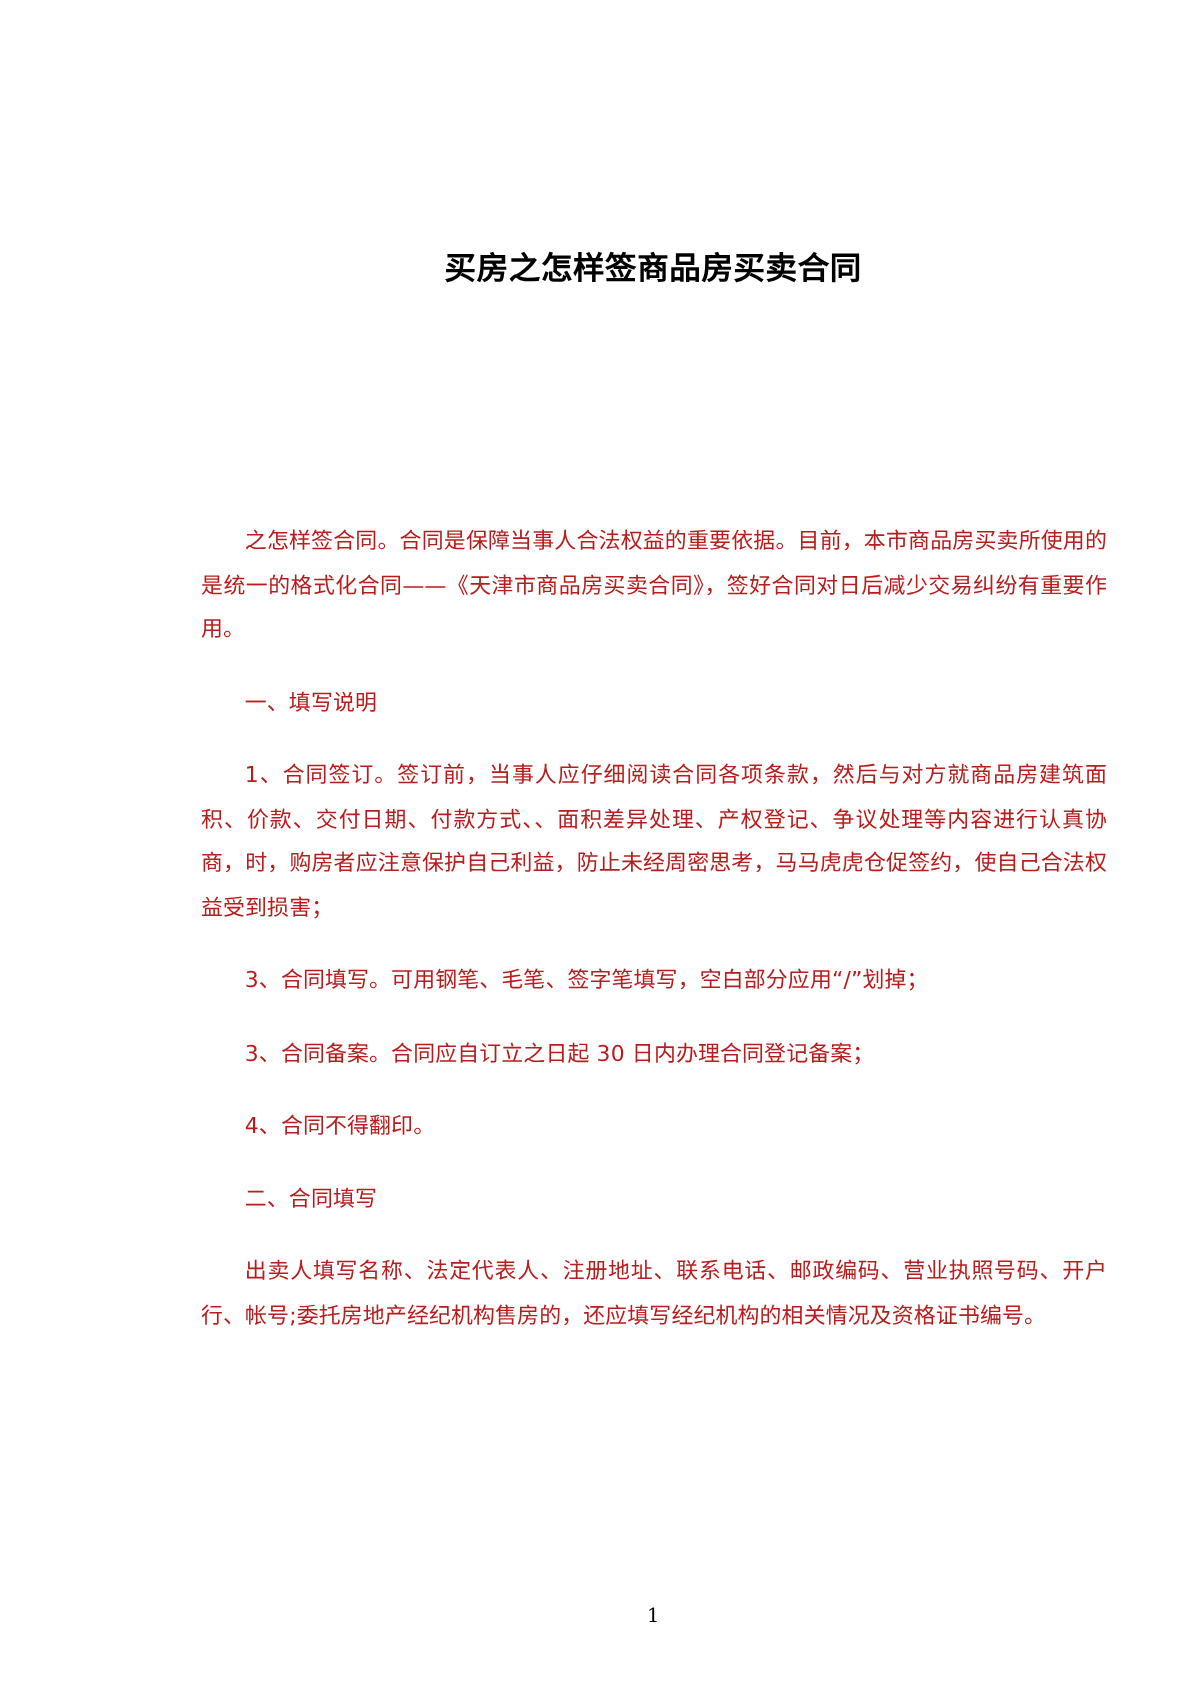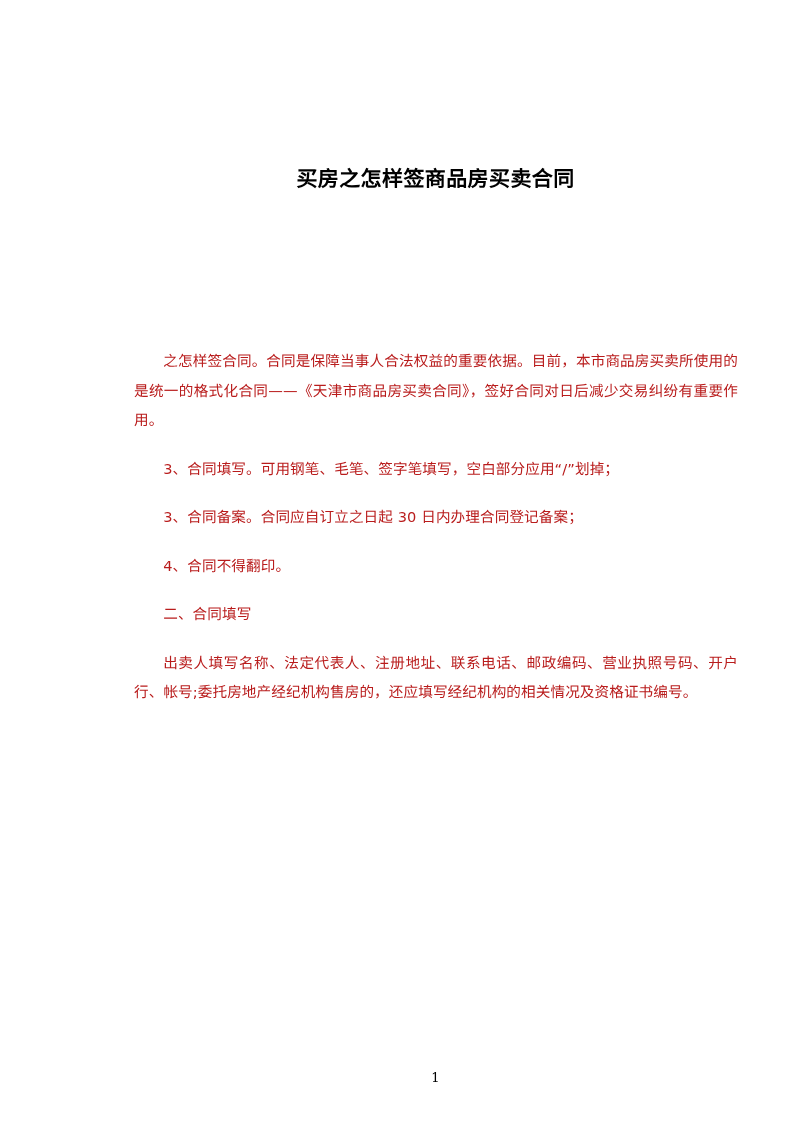--- a/index.html
+++ b/index.html
@@ -75,22 +75,24 @@
 <body>
 
 <div class="page">
 
   <h1 class="doc-title">买房之怎样签商品房买卖合同</h1>
 
   <div class="body-block">
 
     <p class="para indent">之怎样签合同。合同是保障当事人合法权益的重要依据。目前，本市商品房买卖所使用的是统一的格式化合同——《天津市商品房买卖合同》，签好合同对日后减少交易纠纷有重要作用。</p>
 
+    <p class="para heading">一、填写说明</p>
 
 
+    <p class="para indent">1、合同签订。签订前，当事人应仔细阅读合同各项条款，然后与对方就商品房建筑面积、价款、交付日期、付款方式、、面积差异处理、产权登记、争议处理等内容进行认真协商，时，购房者应注意保护自己利益，防止未经周密思考，马马虎虎仓促签约，使自己合法权益受到损害；</p>
 
     <p class="para indent">3、合同填写。可用钢笔、毛笔、签字笔填写，空白部分应用“/”划掉；</p>
 
     <p class="para indent">3、合同备案。合同应自订立之日起 30 日内办理合同登记备案；</p>
 
     <p class="para indent">4、合同不得翻印。</p>
 
     <p class="para heading">二、合同填写</p>
 
     <p class="para indent last">出卖人填写名称、法定代表人、注册地址、联系电话、邮政编码、营业执照号码、开户行、帐号;委托房地产经纪机构售房的，还应填写经纪机构的相关情况及资格证书编号。</p>

